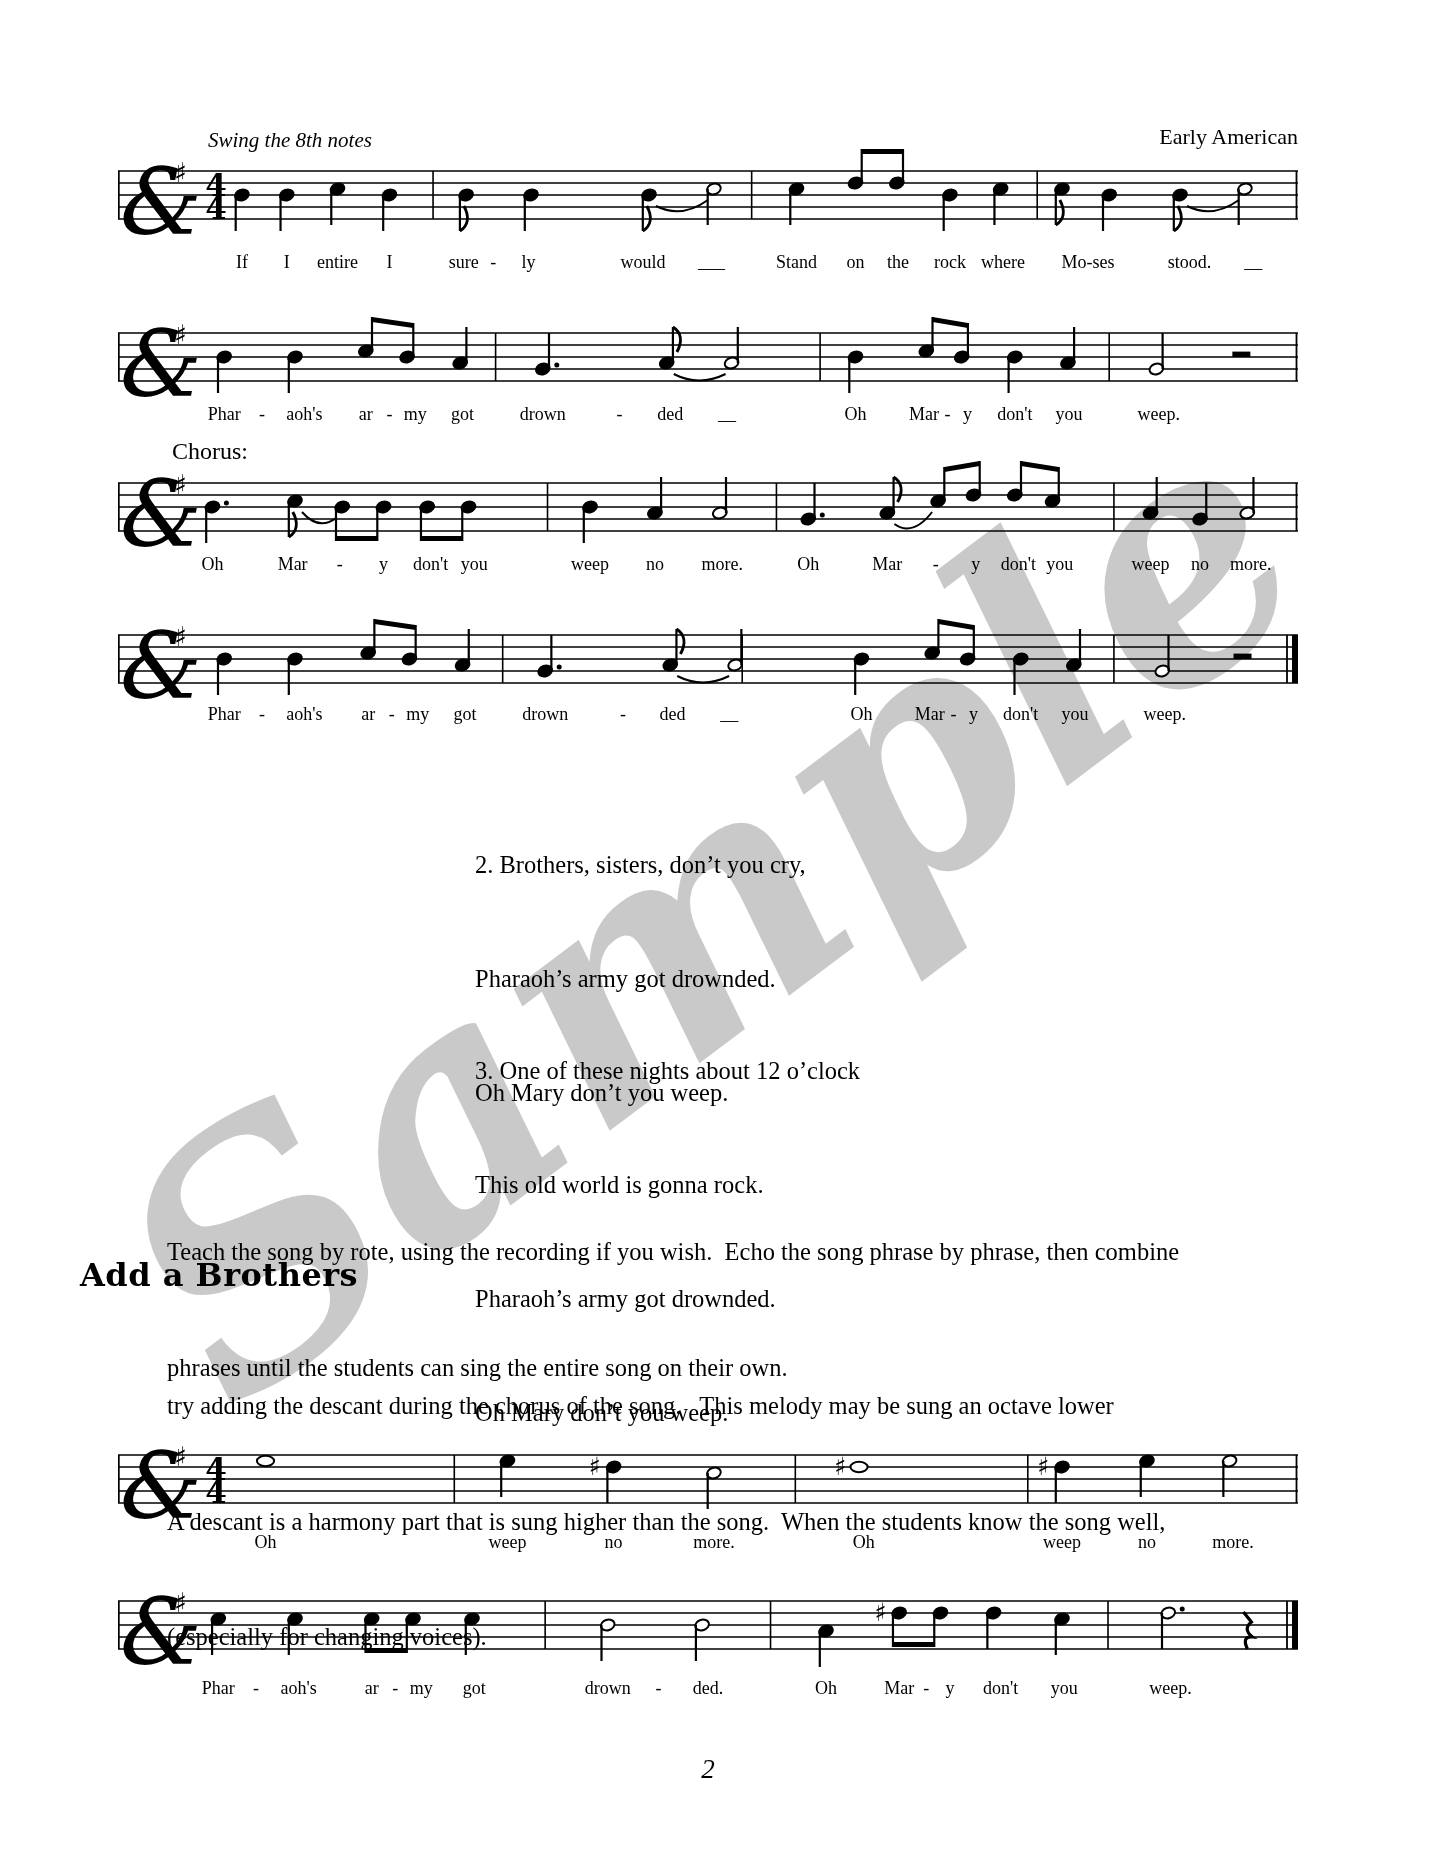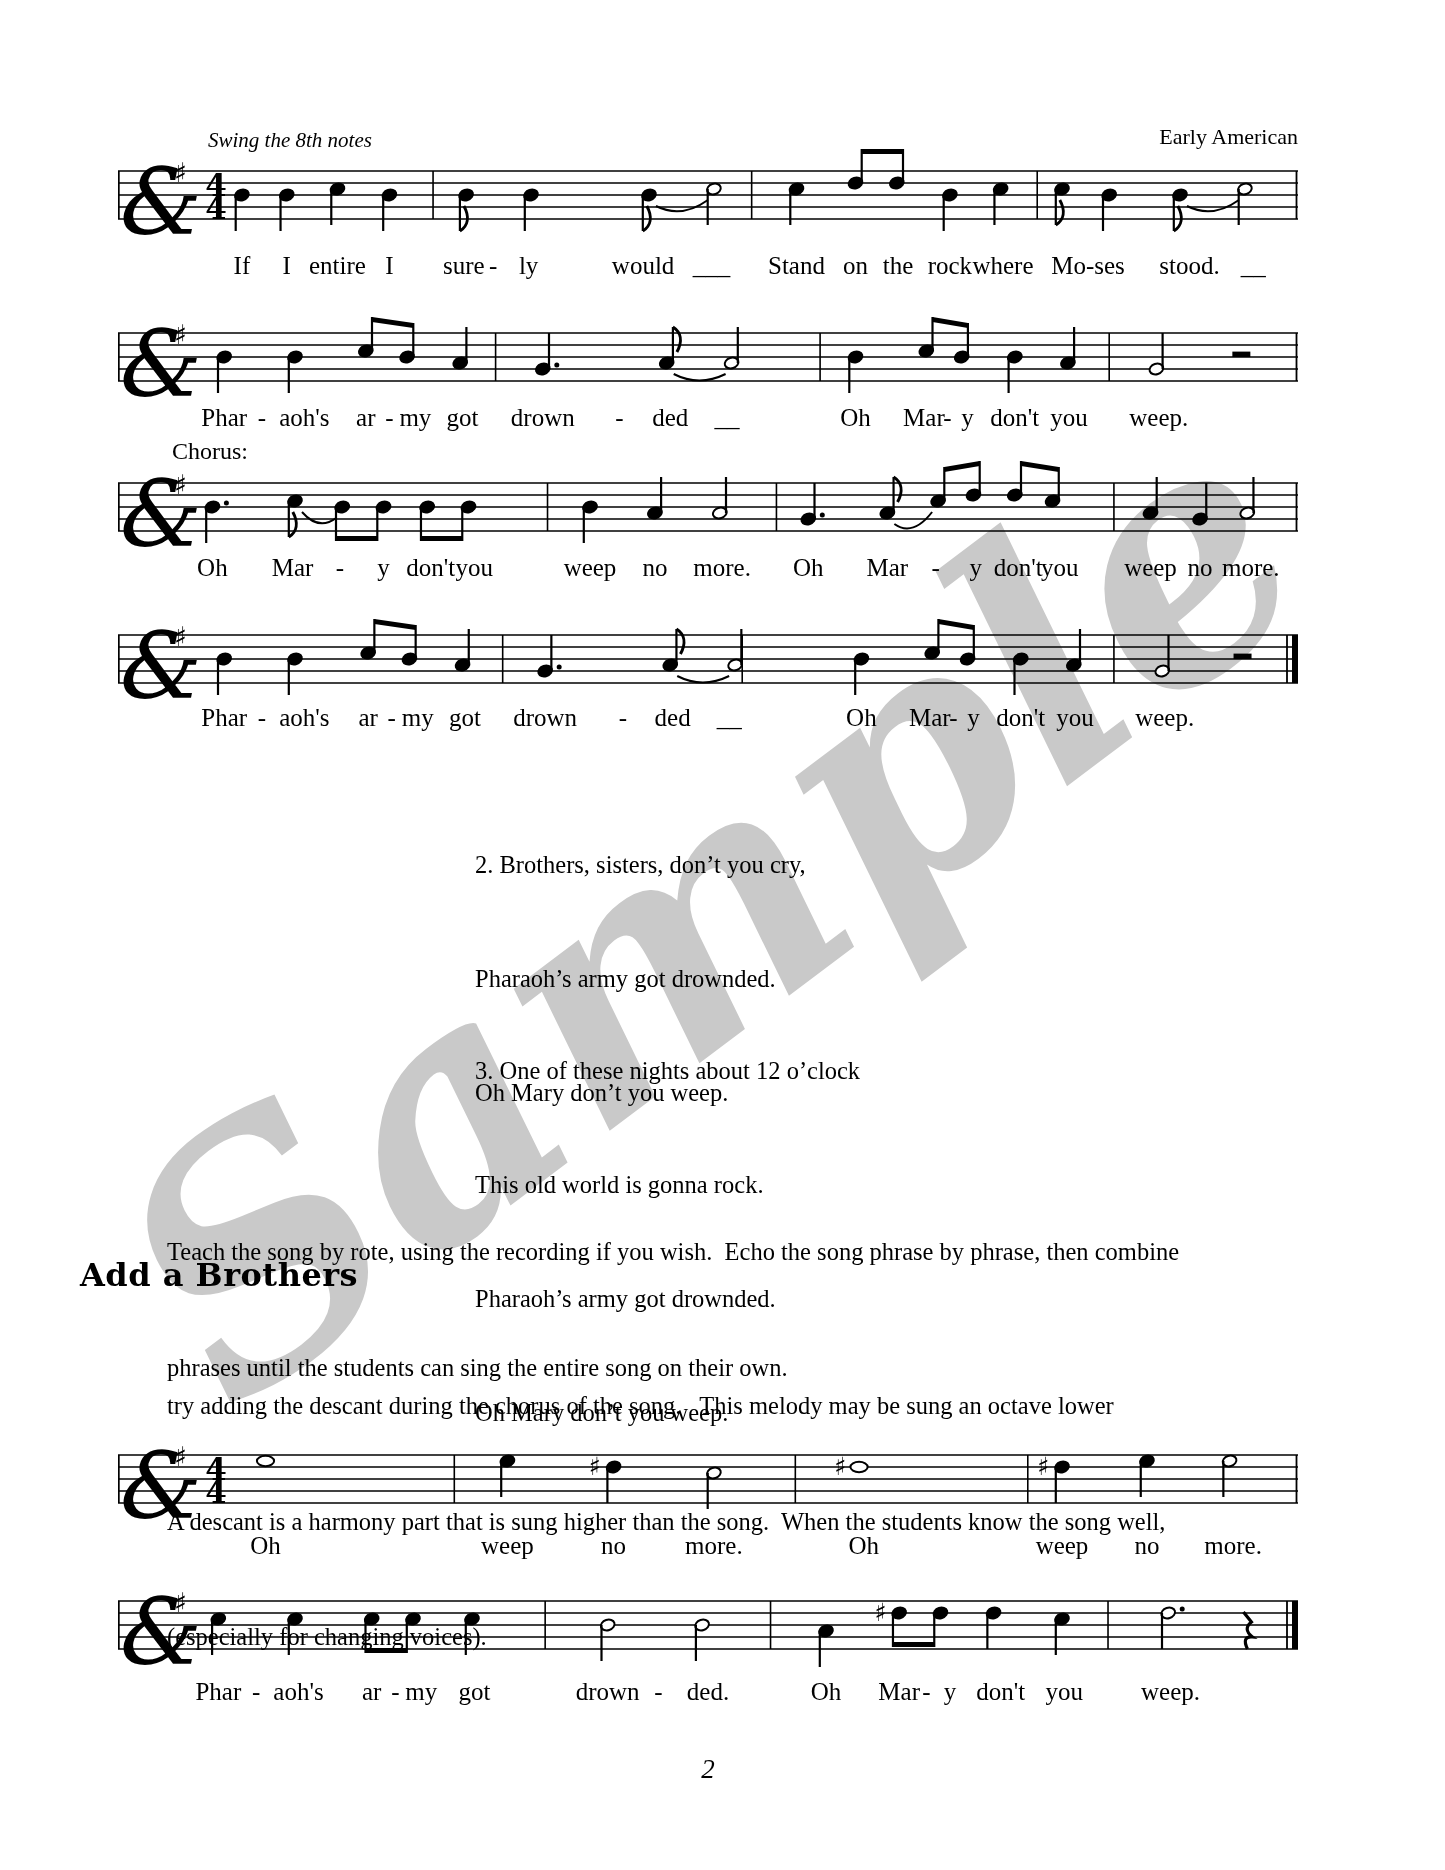--- a/index.html
+++ b/index.html
@@ -9,21 +9,21 @@
       display:flex;align-items:center;justify-content:center;
       transform:rotate(-37deg);font-size:330px;font-style:italic;font-weight:bold;
       color:#c9c9c9;font-family:"DejaVu Serif",serif;pointer-events:none;user-select:none;}
   .title{position:absolute;top:52px;left:0;width:100%;text-align:center;
          font-size:50px;font-weight:900;font-family:"DejaVu Serif",serif;letter-spacing:1px;}
   .swing{position:absolute;left:208px;top:128px;font-style:italic;font-size:21px;}
   .attr{position:absolute;left:118px;top:124px;width:1180px;text-align:right;font-size:22px;}
   .chorus{position:absolute;left:172px;top:438px;font-size:24px;}
   .staffbox{position:absolute;left:118px;width:1180px;height:125px;}
   #sb0{top:146px}#sb1{top:308px}#sb2{top:458px}#sb3{top:610px}#sb4{top:1430px}#sb5{top:1576px}
-  .lyrics{position:absolute;left:118px;width:1180px;height:30px;font-size:25px;}
+  .lyrics{position:absolute;left:118px;width:1180px;height:30px;font-size:18px;}
   #ly0{top:252px}#ly1{top:404px}#ly2{top:554px}#ly3{top:704px}#ly4{top:1532px}#ly5{top:1678px}
   .lyrics span{position:absolute;transform:translateX(-50%);white-space:pre;}
   .verse{position:absolute;left:475px;font-size:24.5px;line-height:38px;white-space:pre-wrap;}
   #v2{top:770px}#v3{top:976px}
   .h2{position:absolute;left:80px;font-size:32px;font-weight:900;
       font-family:"DejaVu Serif",serif;letter-spacing:0.5px;}
   #h2a{top:1102px}#h2b{top:1256px}
   .para{position:absolute;left:167px;width:1245px;font-size:24.5px;line-height:38.5px;white-space:pre-wrap;}
   #p1{top:1156px}#p2{top:1310px}
   .pageno{position:absolute;top:1754px;left:0;width:98%;text-align:center;

